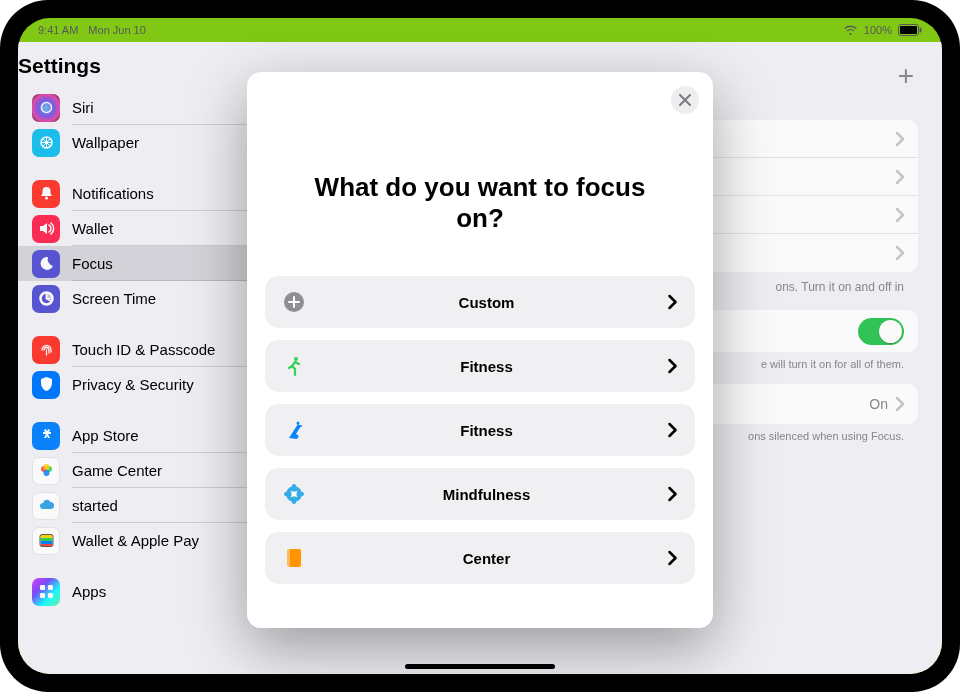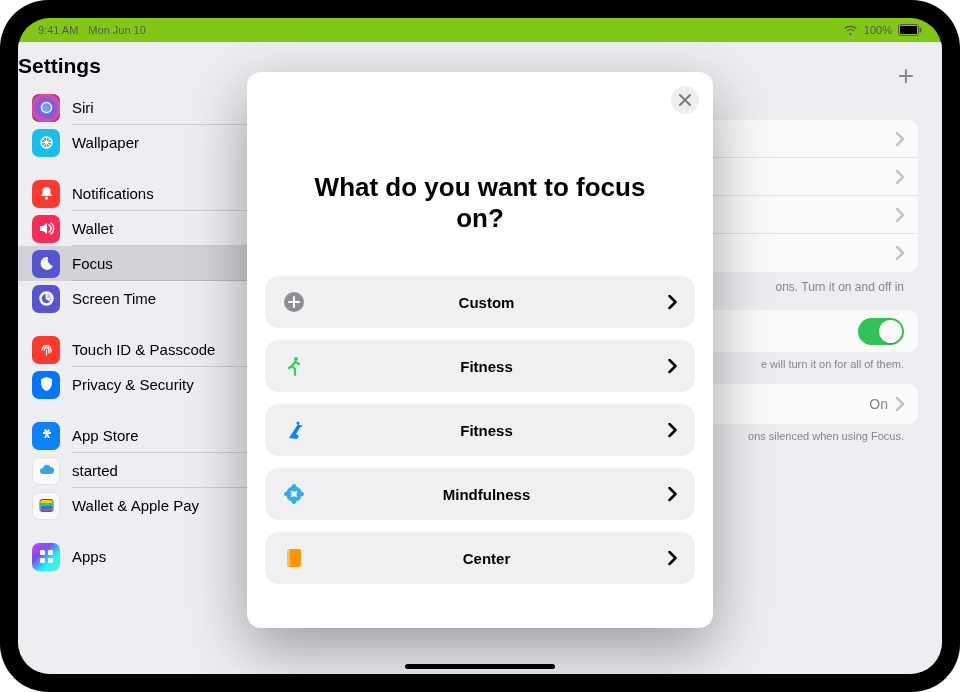--- a/index.html
+++ b/index.html
@@ -398,20 +398,31 @@
             <div class="group">
               <div class="row">
                 <div class="icon appstore">
                   <svg viewBox="0 0 17 17">
                     <path d="M8.5 2l1 2 1-2 1.5 1-1 2h2v2h-3l2 4h-2l-1-2-1 2h-2l2-4h-3V5h2l-1-2 1.5-1 1 2 1-2z" fill="#fff"></path>
                   </svg>
                 </div>
                 <span class="row-label">App Store</span>
               </div>
               <div class="row">
+                <div class="icon gamecenter">
+                  <svg viewBox="0 0 17 17">
+                    <circle cx="6" cy="7" r="3" fill="#ff453a" opacity="0.85"></circle>
+                    <circle cx="11" cy="7" r="3" fill="#30d158" opacity="0.85"></circle>
+                    <circle cx="8.5" cy="11" r="3" fill="#0a84ff" opacity="0.85"></circle>
+                    <circle cx="8.5" cy="5" r="3" fill="#ffd60a" opacity="0.85"></circle>
+                  </svg>
+                </div>
+                <span class="row-label">Game Center</span>
+              </div>
+              <div class="row">
                 <div class="icon icloud">
                   <svg viewBox="0 0 17 17">
                     <path d="M12.5 12H5a3 3 0 010-6 4 4 0 017.5-1A2.5 2.5 0 0112.5 12z" fill="#3ca7e8"></path>
                   </svg>
                 </div>
                 <span class="row-label">started</span>
               </div>
               <div class="row">
                 <div class="icon wallet">
                   <svg viewBox="0 0 17 17">

